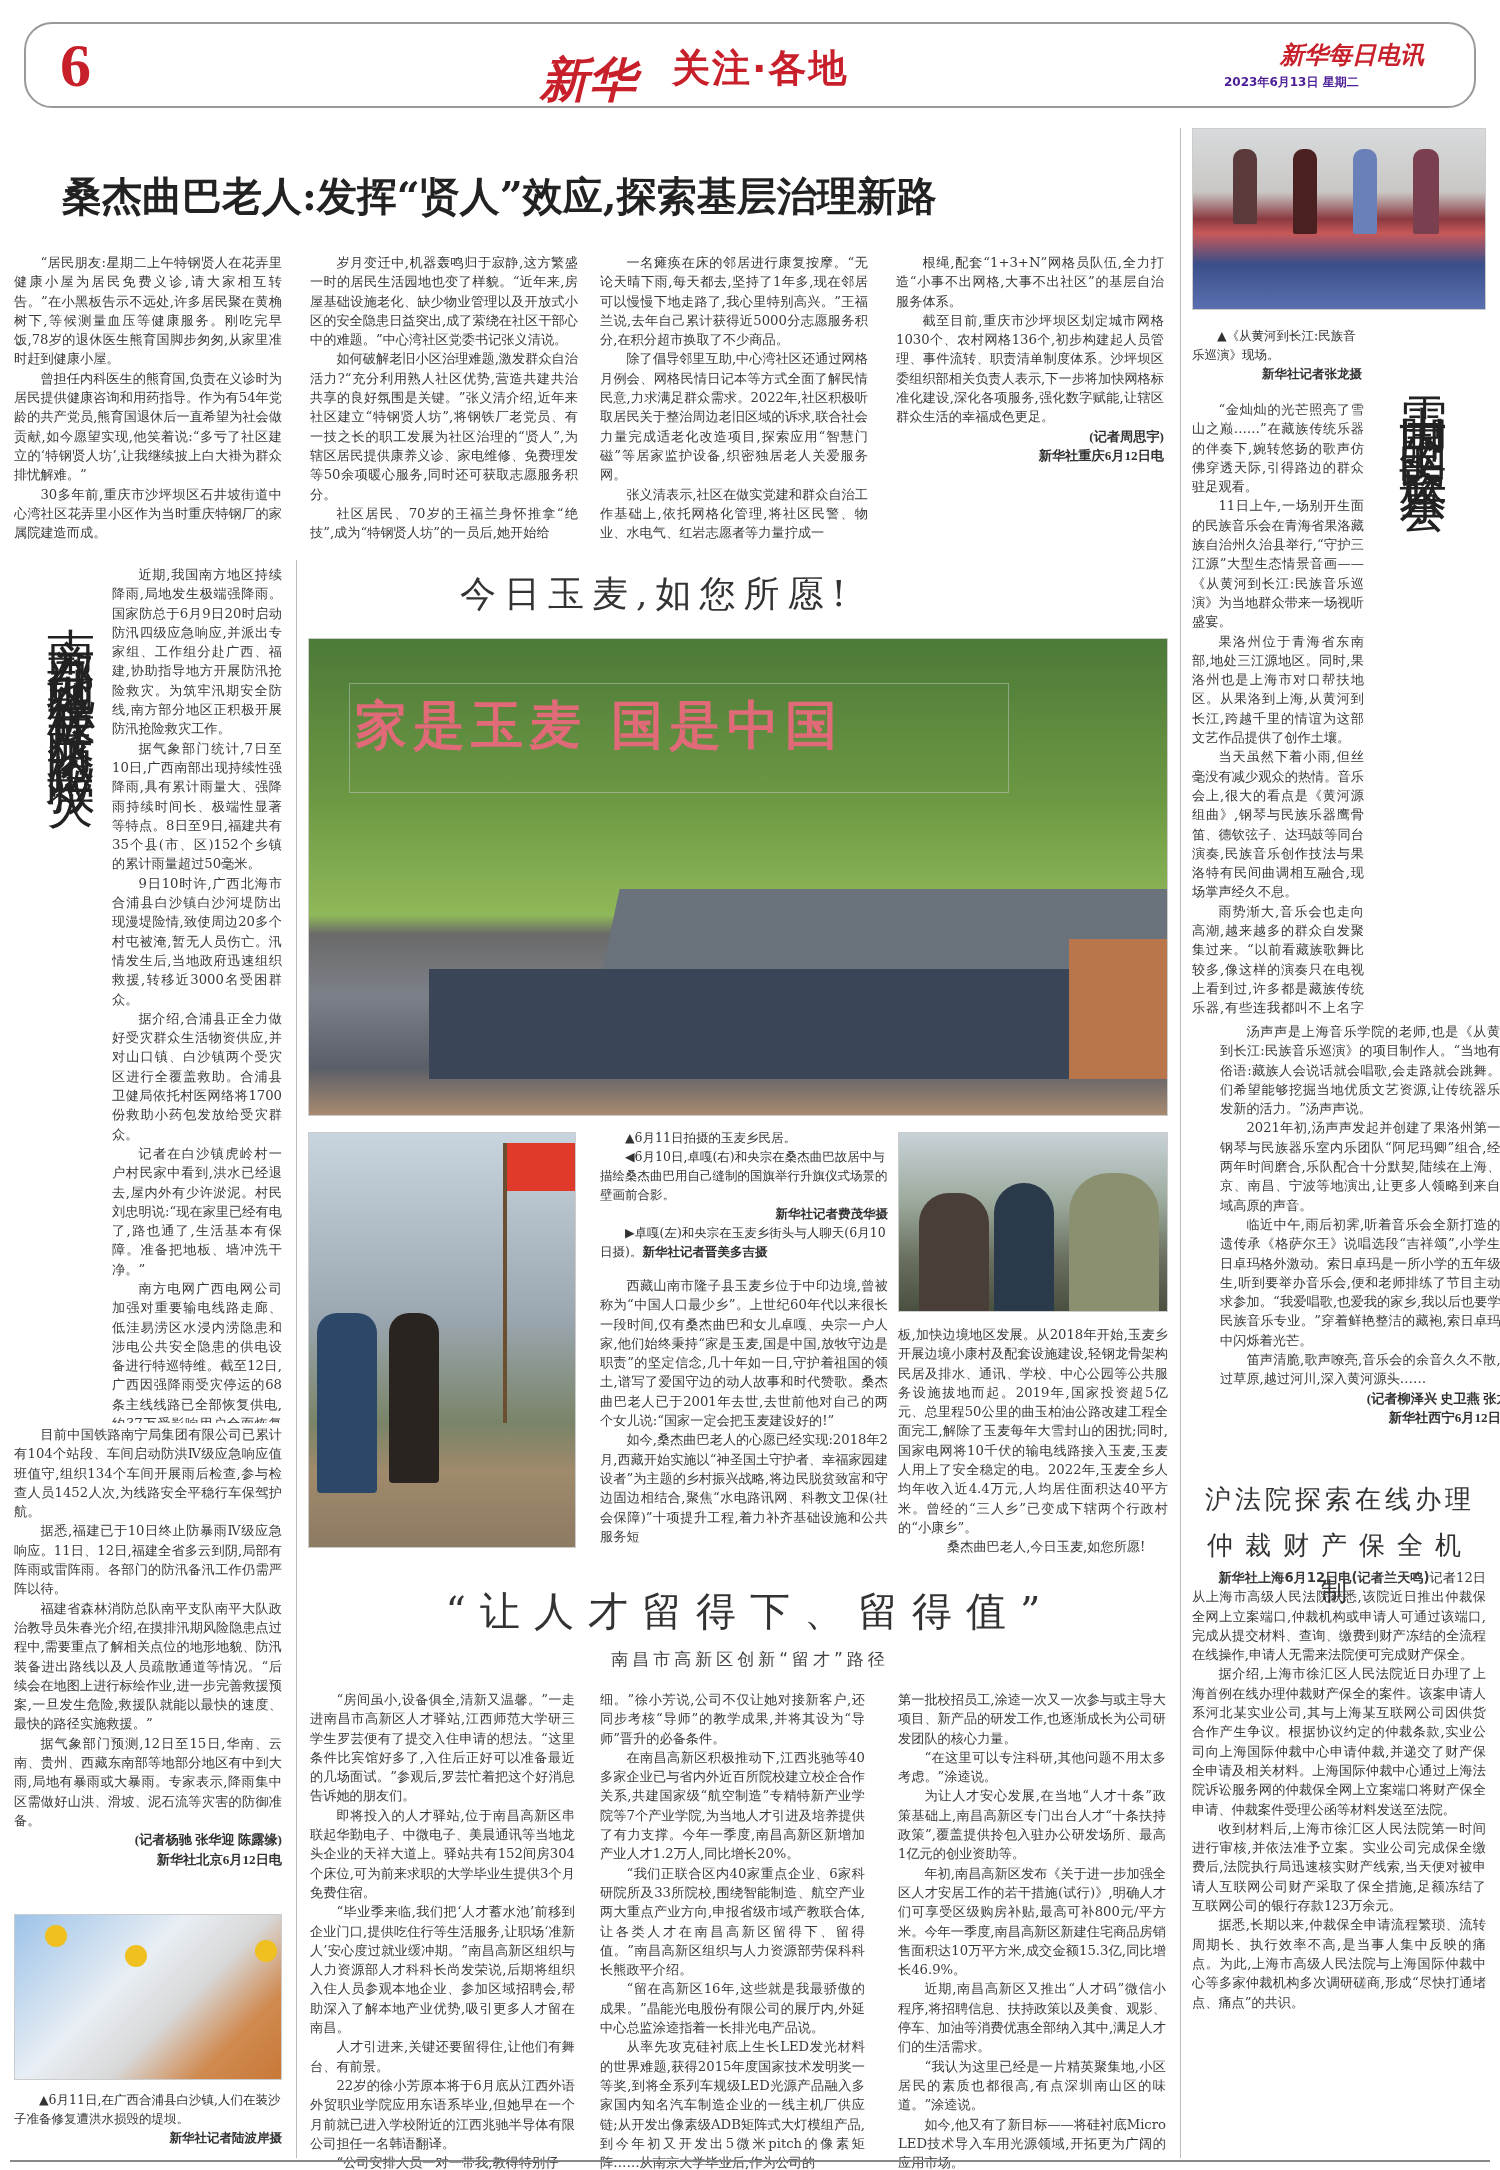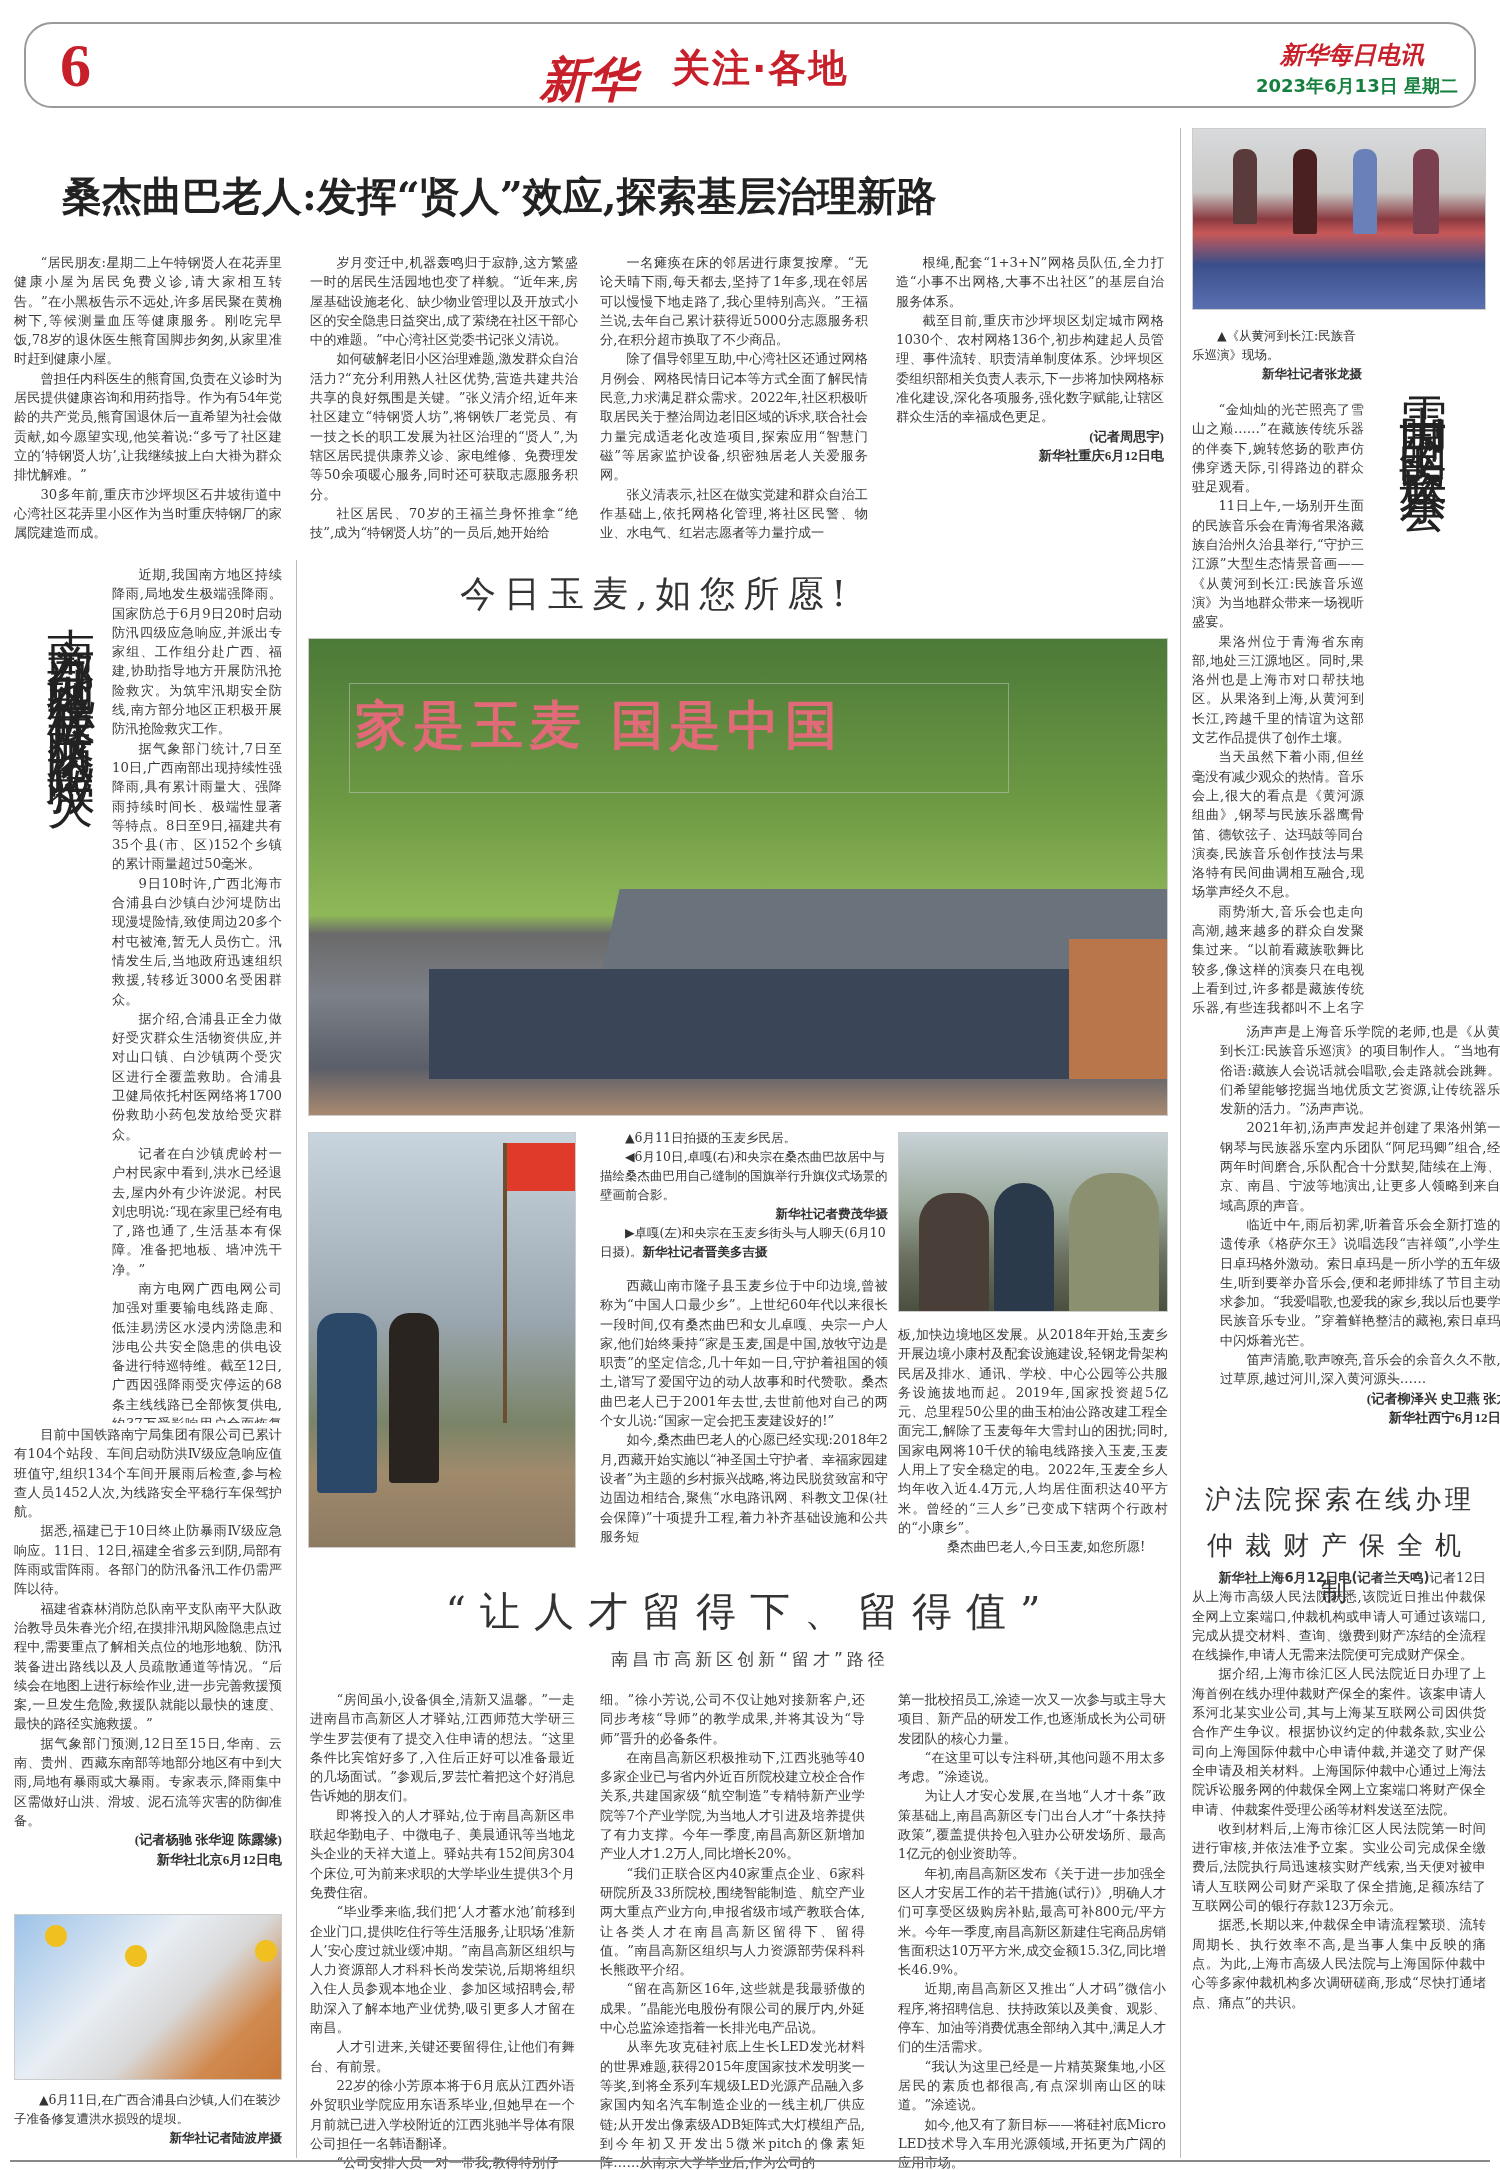--- a/index.html
+++ b/index.html
@@ -3,21 +3,21 @@
 <meta charset="utf-8">
 <style>
   * { box-sizing: border-box; margin: 0; padding: 0; }
   body { width: 1500px; height: 2170px; background: #ffffff; font-family: "DejaVu Serif", serif; color: #2a2a2a; position: relative; overflow: hidden; }
   .abs { position: absolute; }
   .masthead { left: 24px; top: 22px; width: 1452px; height: 86px; border: 2px solid #9a9a9a; border-radius: 28px; }
   .pageno { left: 60px; top: 30px; font-family: "Liberation Serif", serif; font-size: 62px; font-weight: bold; color: #c8202a; line-height: 70px; }
   .brand { left: 540px; top: 23px; color: #c8202a; font-size: 48px; font-style: italic; font-weight: bold; line-height: 64px; font-family: "DejaVu Serif", serif; margin-top: 24px; }
   .section { left: 672px; top: 40px; color: #c8202a; font-size: 38px; font-weight: bold; line-height: 56px; font-family: "DejaVu Sans", sans-serif; letter-spacing: 2px; }
   .rbrand { left: 1280px; top: 40px; color: #c8202a; font-size: 24px; font-weight: bold; font-style: italic; line-height: 30px; }
-  .rdate { left: 1256px; top: 74px; font-size: 18px; font-family: "DejaVu Sans", sans-serif; color: #15803d; font-weight: bold; }
+  .rdate { left: 1224px; top: 74px; font-size: 12px; font-family: "DejaVu Sans", sans-serif; color: #4c1d95; font-weight: bold; }
   .headline { font-family: "DejaVu Serif", serif; font-weight: bold; color: #222; }
   .col { font-size: 13.2px; line-height: 19.3px; text-align: justify; color: #3a3a3a; }
   .col p { text-indent: 2em; }
   .col .dateline { text-align: right; font-weight: bold; font-family: Liberation Serif, serif; text-indent: 0; color: #333; }
   .vtitle { writing-mode: vertical-rl; font-family: "DejaVu Serif", serif; font-size: 48px; letter-spacing: 10px; color: #222; }
   .photo { overflow: hidden; border: 1px solid #ccc; }
   .caption { font-size: 12.5px; line-height: 19px; color: #333; }
   .caption .credit { font-weight: bold; font-family: "DejaVu Sans", sans-serif; text-align: right; }
   .divider { background: #888; height: 2px; }
   .vdivider { background: #bbb; width: 1px; }

